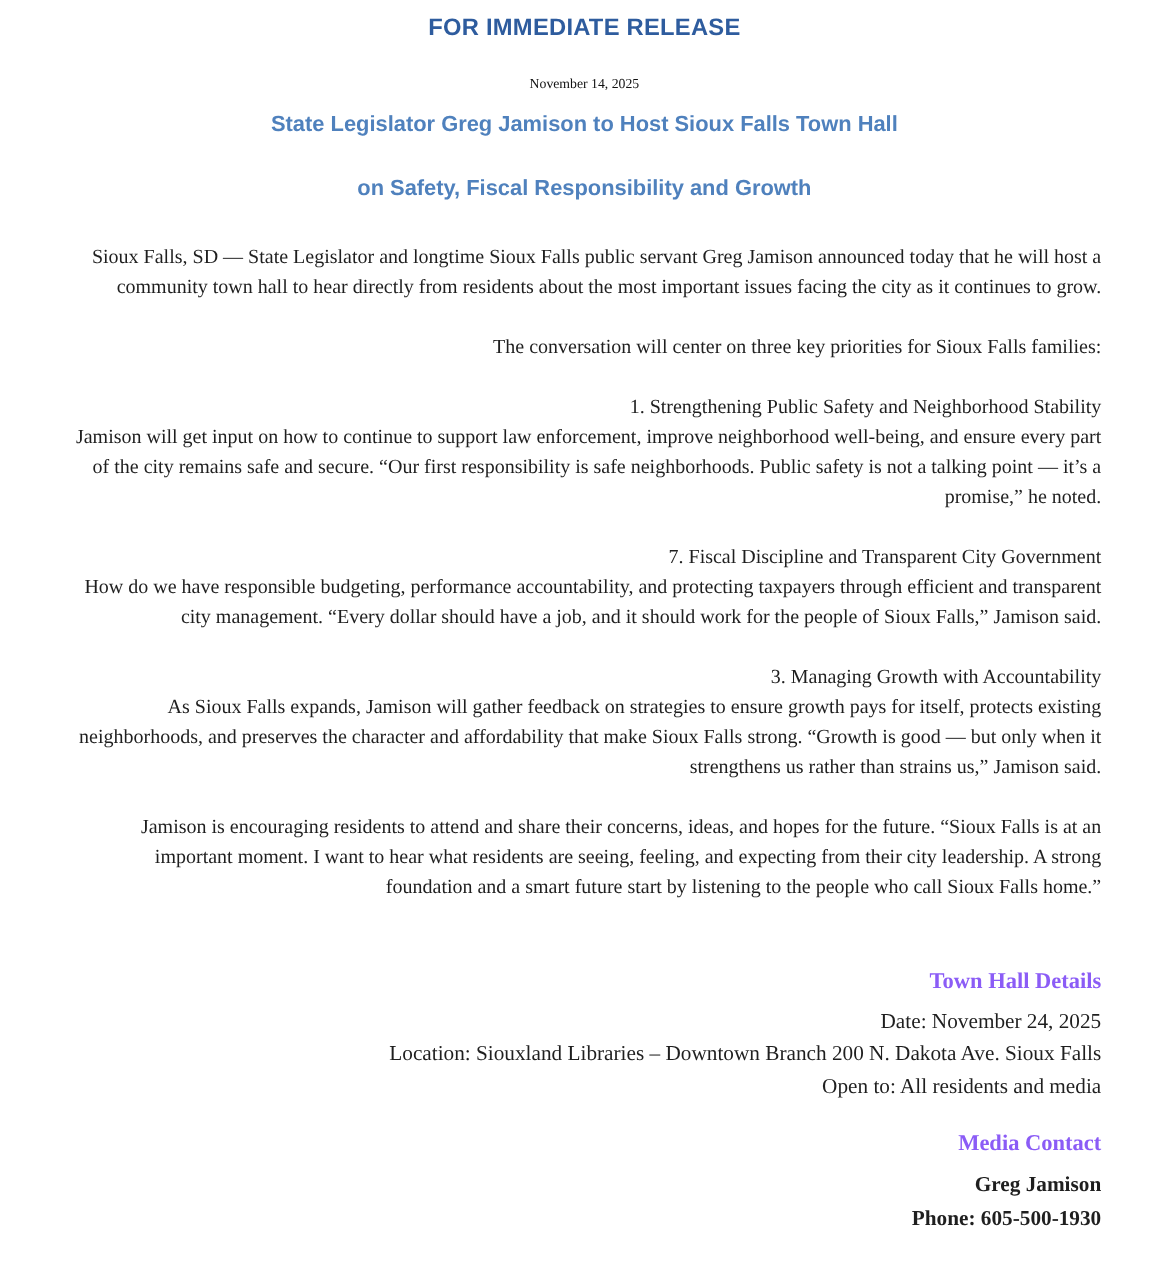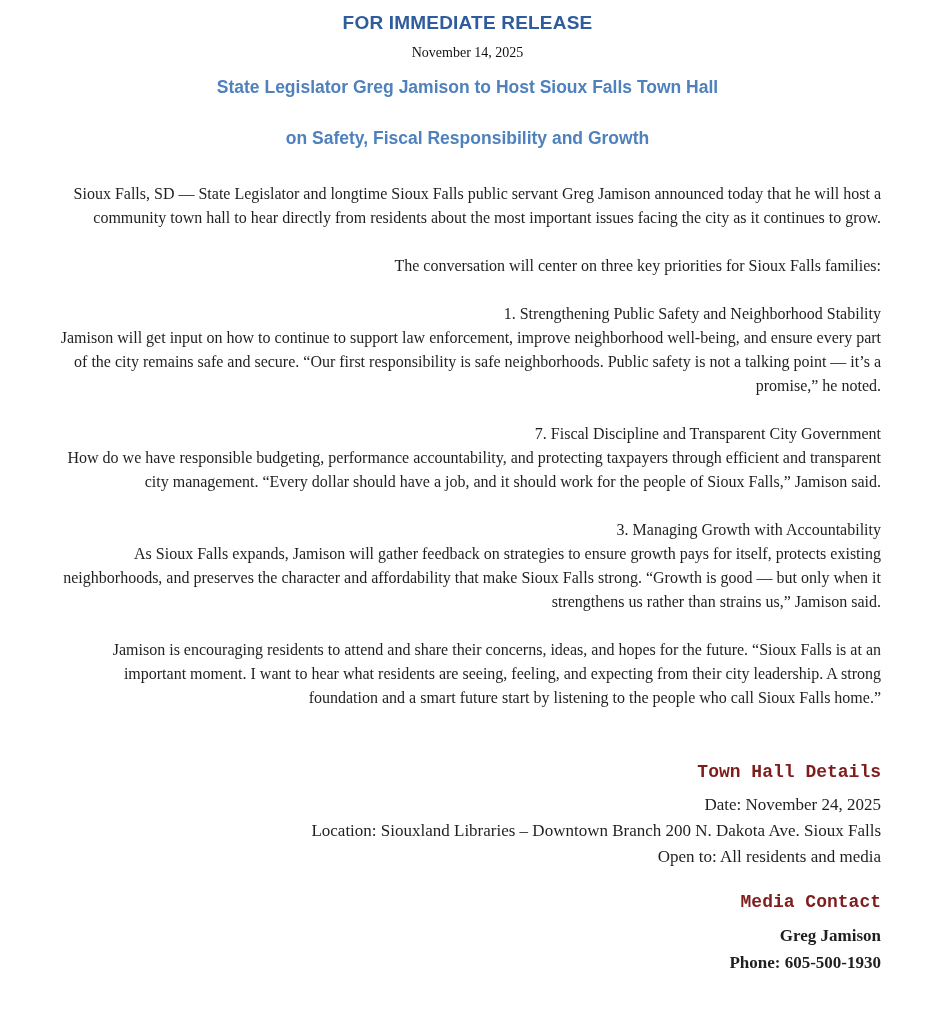--- a/index.html
+++ b/index.html
@@ -21,23 +21,23 @@
   .release-label {
     font-family: "Liberation Sans", sans-serif;
     font-weight: bold;
     font-size: 19px;
     color: #2e5c9e;
     margin: 2px 0 0 0;
     letter-spacing: 0.2px;
   }
   .release-date {
     font-family: "Liberation Serif", serif;
-    font-size: 14px;
+    font-size: 11px;
     color: #111111;
-    margin-top: 11px;
+    margin-top: 27px;
   }
   .headline {
     font-family: "Liberation Sans", sans-serif;
     font-weight: bold;
     font-size: 17.5px;
     color: #4f81bd;
     margin-top: 16px;
   }
   .headline.second { margin-top: 30px; }
 
@@ -46,24 +46,24 @@
     font-size: 16px;
     line-height: 24px;
     text-align: right;
   }
   .para { margin: 0 0 24px 0; }
   .priority { margin: 0 0 24px 0; }
   .priority-title { }
   .priority-text { }
 
   .section-heading {
-    font-family: Liberation Mono, monospace;
+    font-family: Liberation Serif, serif;
     font-weight: bold;
     font-size: 18px;
-    color: #7f1d1d;
+    color: #8b5cf6;
     margin: 0 0 8px 0;
   }
   .town-hall { margin-top: 50px; }
   .detail-line {
     font-size: 17px;
     line-height: 26px;
   }
   .media-contact { margin-top: 20px; }
   .contact-line {
     font-size: 17px;

